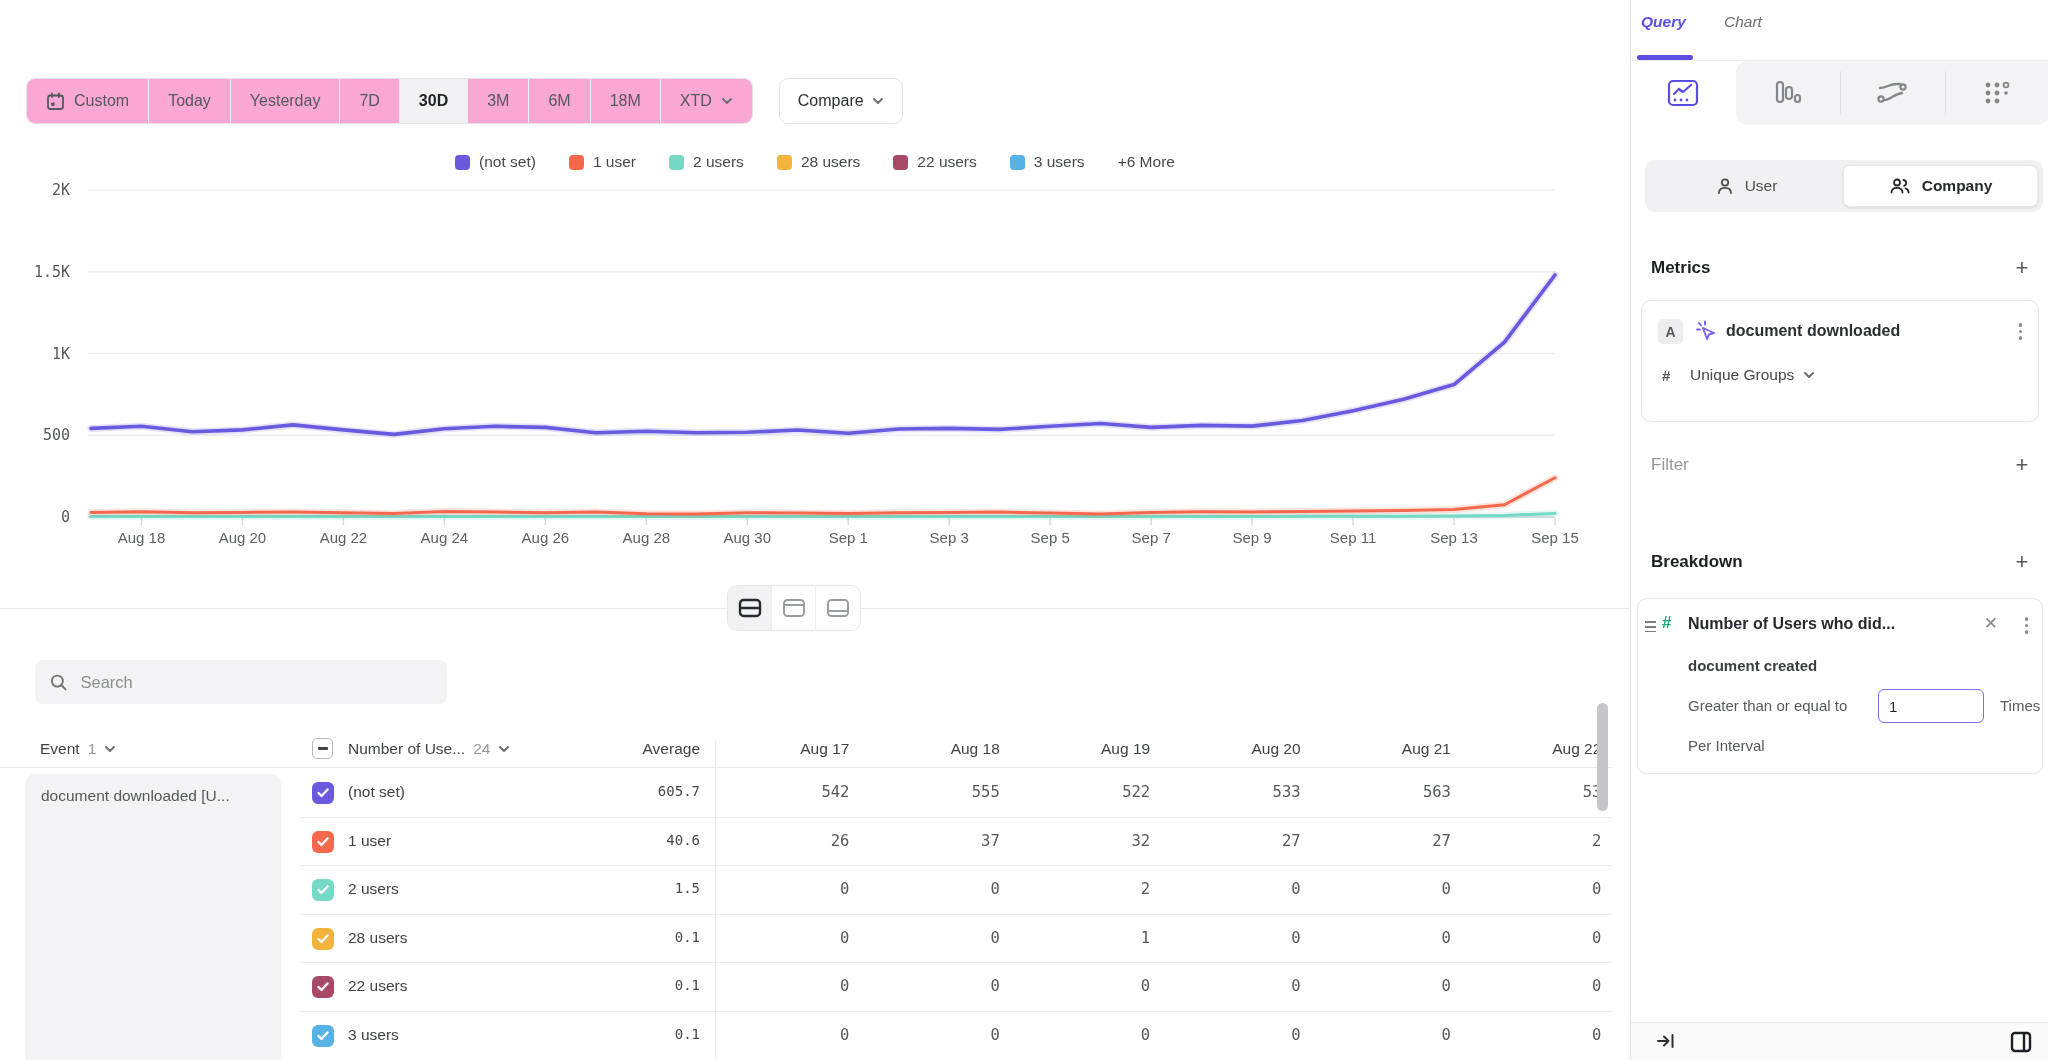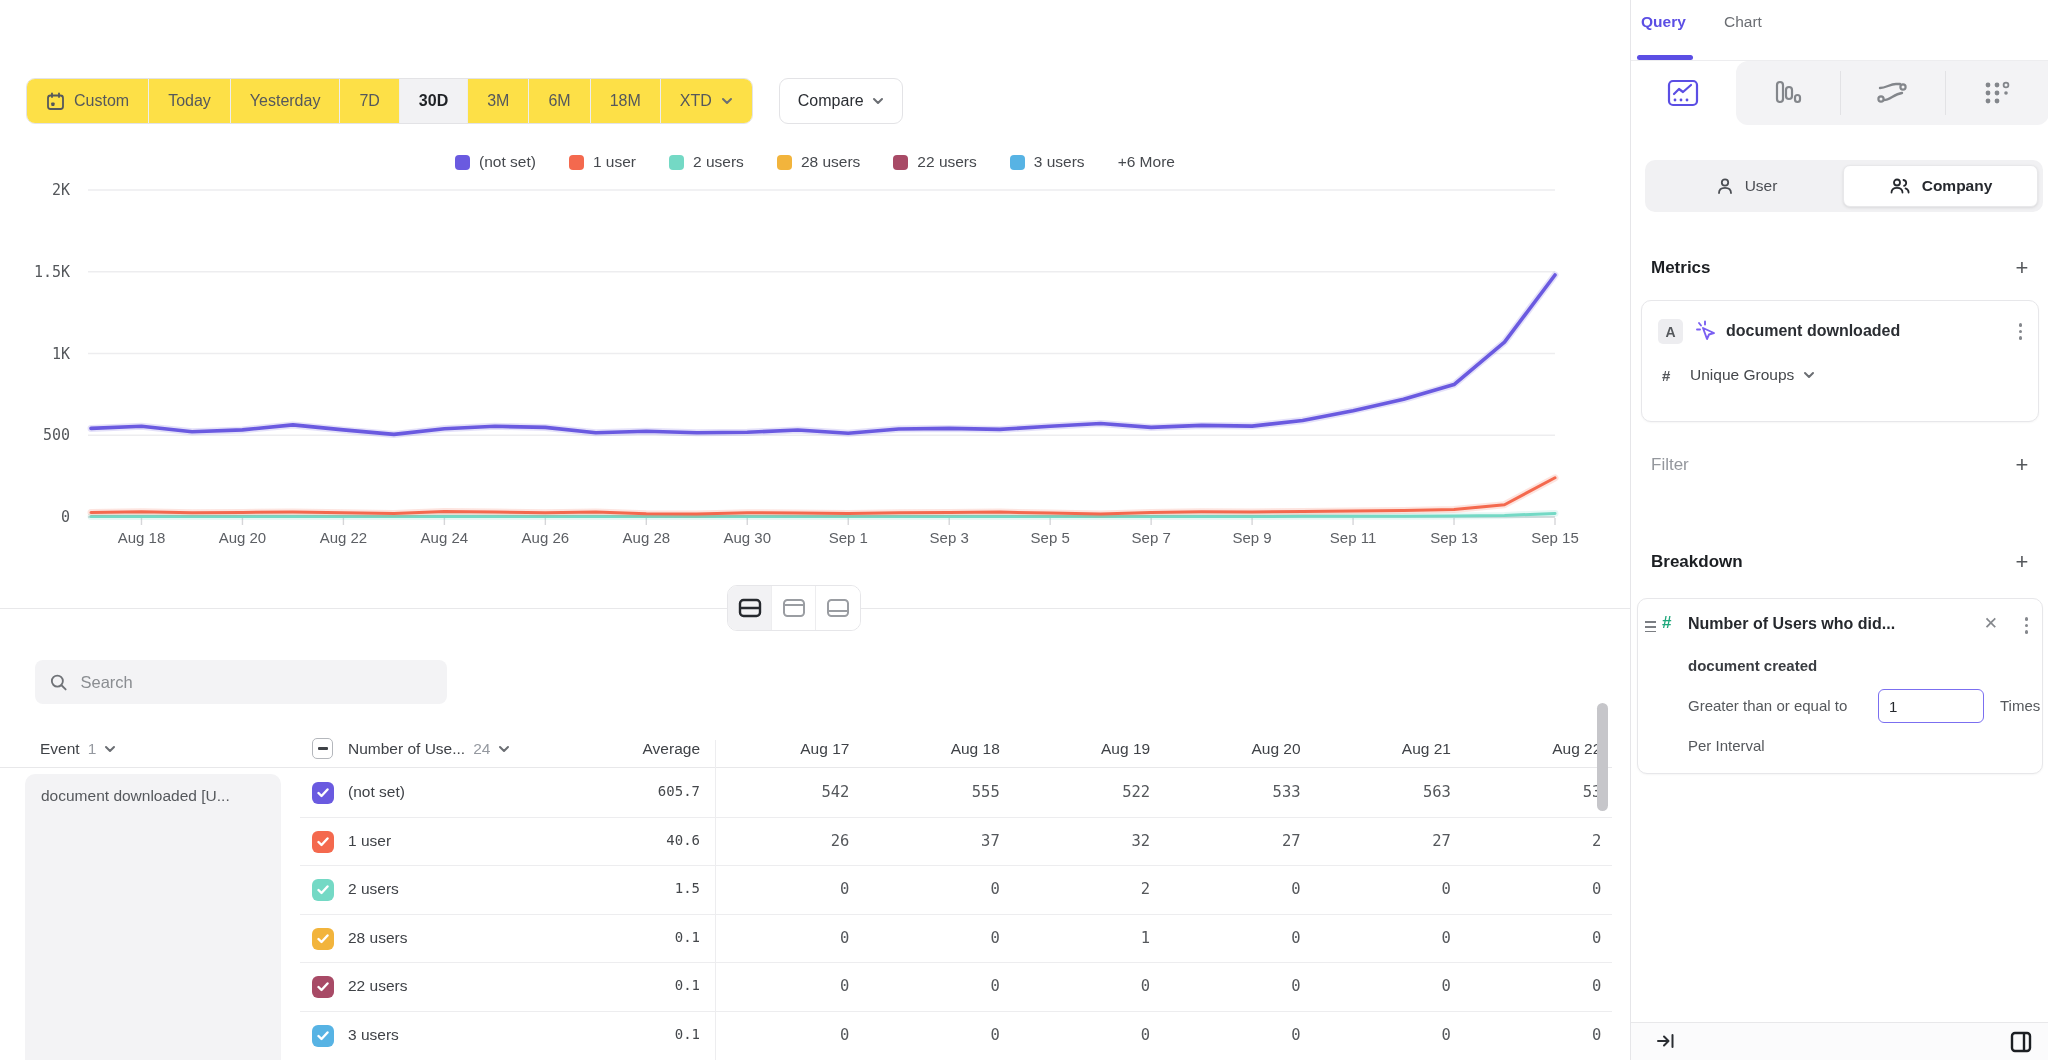--- a/index.html
+++ b/index.html
@@ -5,21 +5,21 @@
   * { margin:0; padding:0; box-sizing:border-box; }
   html,body { width:2048px; height:1060px; background:#fff; overflow:hidden;
     font-family:"Liberation Sans", sans-serif; color:#3f4247; }
   .mono { font-family:"DejaVu Sans Mono", monospace; }
   .page { position:relative; width:2048px; height:1060px; }
   .main { position:absolute; left:0; top:0; width:1630px; height:1060px; }
 
   
   .toolbar { position:absolute; left:26px; top:78px; right:-358px; width:1544px; height:46px; display:flex; align-items:center; }
   .tf-group { display:flex; align-items:stretch; height:46px; border:1px solid #e3e3e6; border-radius:9px; overflow:hidden; background:#fff; }
-  .tf-btn { display:flex; align-items:center; gap:9px; padding:0 19px; font-size:16px; color:#55585c; border-right:1px solid #ededef; cursor:pointer; white-space:nowrap; background:#fde047; }
+  .tf-btn { display:flex; align-items:center; gap:9px; padding:0 19px; font-size:16px; color:#55585c; border-right:1px solid #ededef; cursor:pointer; white-space:nowrap; background:#f9a8d4; }
   .tf-btn:last-child { border-right:none; }
   .tf-btn.active { background:#f2f2f4; color:#1f2226; font-weight:700; }
   .btn { display:flex; align-items:center; gap:8px; height:46px; padding:0 18px; border:1px solid #e3e3e6; border-radius:9px; background:#fff; font-size:16px; color:#2b2e33; cursor:pointer; }
   .compare { margin-left:26px; font-weight:500; }
   .toolbar-right { margin-left:auto; display:flex; gap:38px; }
   .chev { width:12px; height:8px; flex:0 0 auto; }
   .chev path { fill:none; stroke:#6b6e73; stroke-width:2; stroke-linecap:round; stroke-linejoin:round; }
 
   
   .legend { position:absolute; left:0; top:153px; width:1630px; display:flex; justify-content:center; align-items:center; gap:33px; z-index:3; }
@@ -61,21 +61,21 @@
   .cbx svg { width:12px; height:10px; }
   .cbx svg path { fill:none; stroke:#fff; stroke-width:2.4; stroke-linecap:round; stroke-linejoin:round; }
   .s-label { position:absolute; left:48px; top:14px; font-size:15.5px; color:#3f4247; }
   .s-avg { position:absolute; left:0px; top:14px; width:400px; text-align:right; font-size:14px; color:#44474b; }
   .s-vals { position:absolute; left:415px; top:14px; width:897px; overflow:hidden; display:flex; }
   .s-val { flex:0 0 150.4px; text-align:right; padding-right:16px; font-size:15.5px; color:#55585c; white-space:nowrap; }
   .scroll-thumb { position:absolute; left:1597px; top:703px; width:11px; height:108px; background:#c6c6ca; border-radius:6px; cursor:pointer; }
 
   
   .panel { position:absolute; left:1630px; top:0; width:418px; height:1060px; border-left:1px solid #e6e6e9; background:#fff; }
-  .p-tab { position:absolute; top:13px; font-size:15.5px; cursor:pointer; }
+  .p-tab { position:absolute; top:13px; font-size:15.5px; cursor:pointer;font-style:italic; }
   .p-tab.q { left:10px; color:#5b4ee4; font-weight:700; }
   .p-tab.c { left:93px; color:#6b6e73; font-weight:500; }
   .tab-divider { position:absolute; left:0; top:60px; width:418px; height:1px; background:#ededef; }
   .tab-underline { position:absolute; left:6px; top:55px; width:56px; height:4.5px; background:#5b4ee4; border-radius:3px; }
   .ct-row { position:absolute; left:0; top:61px; width:418px; height:64px; }
   .ct-gray { position:absolute; left:104.5px; top:0; right:0; bottom:0; background:#f3f3f5; border-radius:12px 0 12px 12px; }
   .ct-cell { position:absolute; top:0; width:104.5px; height:64px; display:flex; align-items:center; justify-content:center; cursor:pointer; }
   .ct-sep { position:absolute; top:10px; width:1px; height:44px; background:#e2e2e5; }
   .scope { position:absolute; left:14px; top:160px; width:398px; height:52px; background:#f1f1f3; border-radius:10px; display:flex; padding:5px; }
   .seg { flex:1; display:flex; align-items:center; justify-content:center; gap:11px; font-size:15.5px; color:#4b4e53; cursor:pointer; border-radius:7px; }

